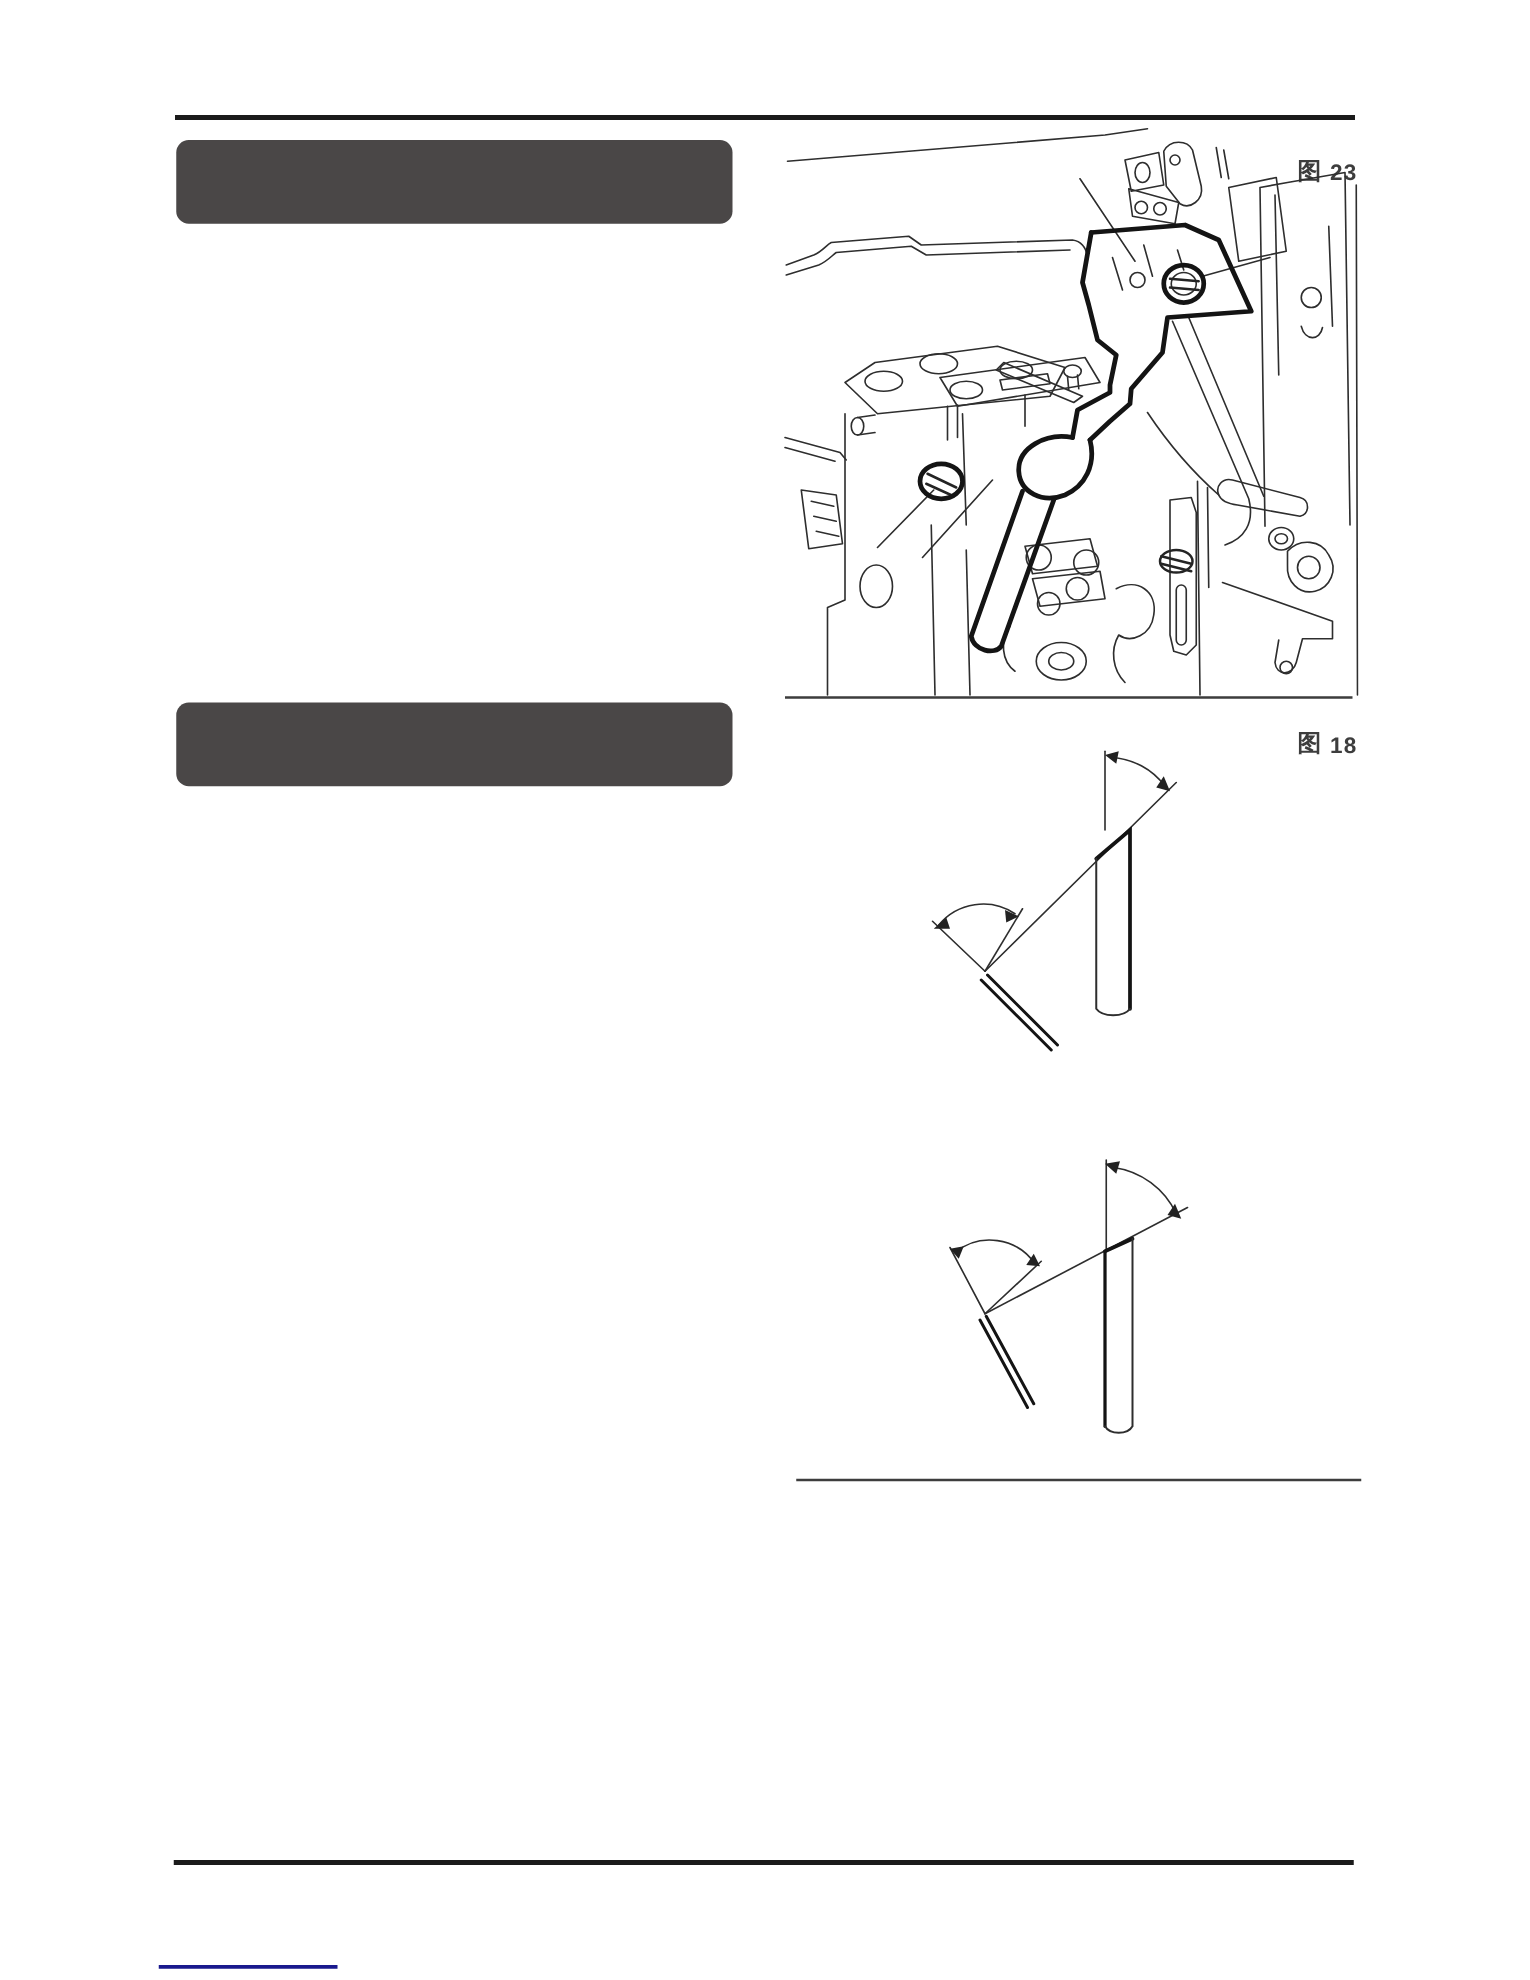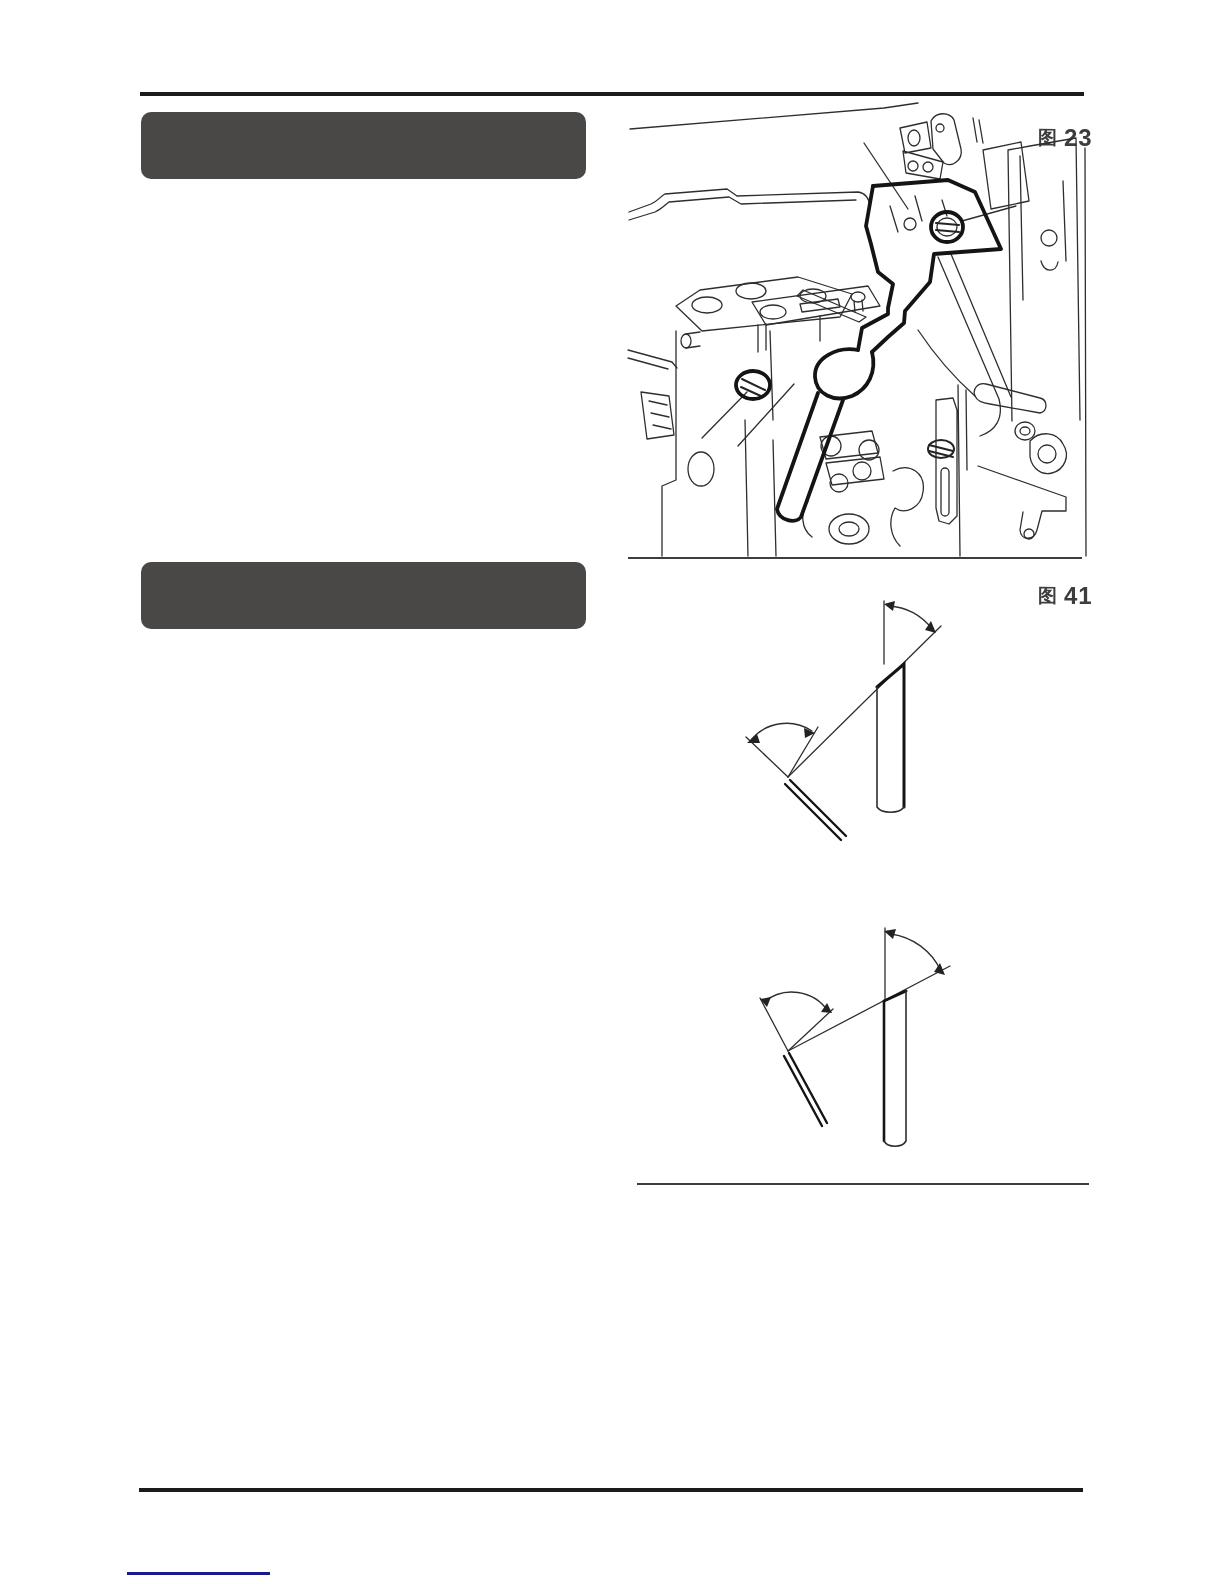--- a/index.html
+++ b/index.html
@@ -15,21 +15,21 @@
     position:absolute;left:141px;width:445px;height:67px;
     border-radius:10px;
   }
   .header-bar-1{top:112px;}
   .header-bar-2{top:562px;}
   .fig-label{
     position:absolute;display:flex;align-items:center;gap:7px;
     color:#3d3d3d;
   }
   .fig-label .glyph{font-size:19px;line-height:19px;font-weight:bold;}
-  .fig-label .num{font-size:24px;line-height:18px;font-weight:bold;letter-spacing:1px;}
+  .fig-label .num{font-size:18px;line-height:18px;font-weight:bold;letter-spacing:1px;}
   .fig23-label{left:1038px;top:128px;}
   .fig24-label{left:1038px;top:586px;}
   .hairline{position:absolute;background:#3d3d3d;height:2px;}
   .sep-1{left:628px;top:557px;width:454px;}
   .sep-2{left:637px;top:1183px;width:452px;}
   .figure-svg{position:absolute;}
   .fig23-svg{left:625px;top:98px;width:462px;height:462px;}
   .fig24-svg{left:625px;top:562px;width:462px;height:622px;}
   .link-underline{position:absolute;left:127px;top:1572px;width:143px;height:3px;}
   svg{display:block;}
@@ -125,21 +125,21 @@
       <path d="M818,393 L777,509 C779,521 796,524 801,517 L843,400"></path>
       <ellipse cx="947" cy="227" rx="16" ry="15"></ellipse>
       <ellipse cx="753" cy="385" rx="17" ry="14"></ellipse>
     </g>
   </svg>
 
   <div class="hairline sep-1" style="background: rgb(61, 61, 61);"></div>
 
   <div class="fig-label fig24-label">
     <span class="glyph">图</span>
-    <span class="num">41</span>
+    <span class="num">18</span>
   </div>
 
   <svg class="figure-svg fig24-svg" viewBox="625 562 462 622" xmlns="http://www.w3.org/2000/svg">
 
     <g class="thin">
       <path d="M884,601 L884,664"></path>
       <path d="M889,606 A57,57 0 0 1 932,629"></path>
       <path d="M941,626 L788,777"></path>
       <path d="M788,777 L746,737"></path>
       <path d="M788,777 L818,727"></path>

